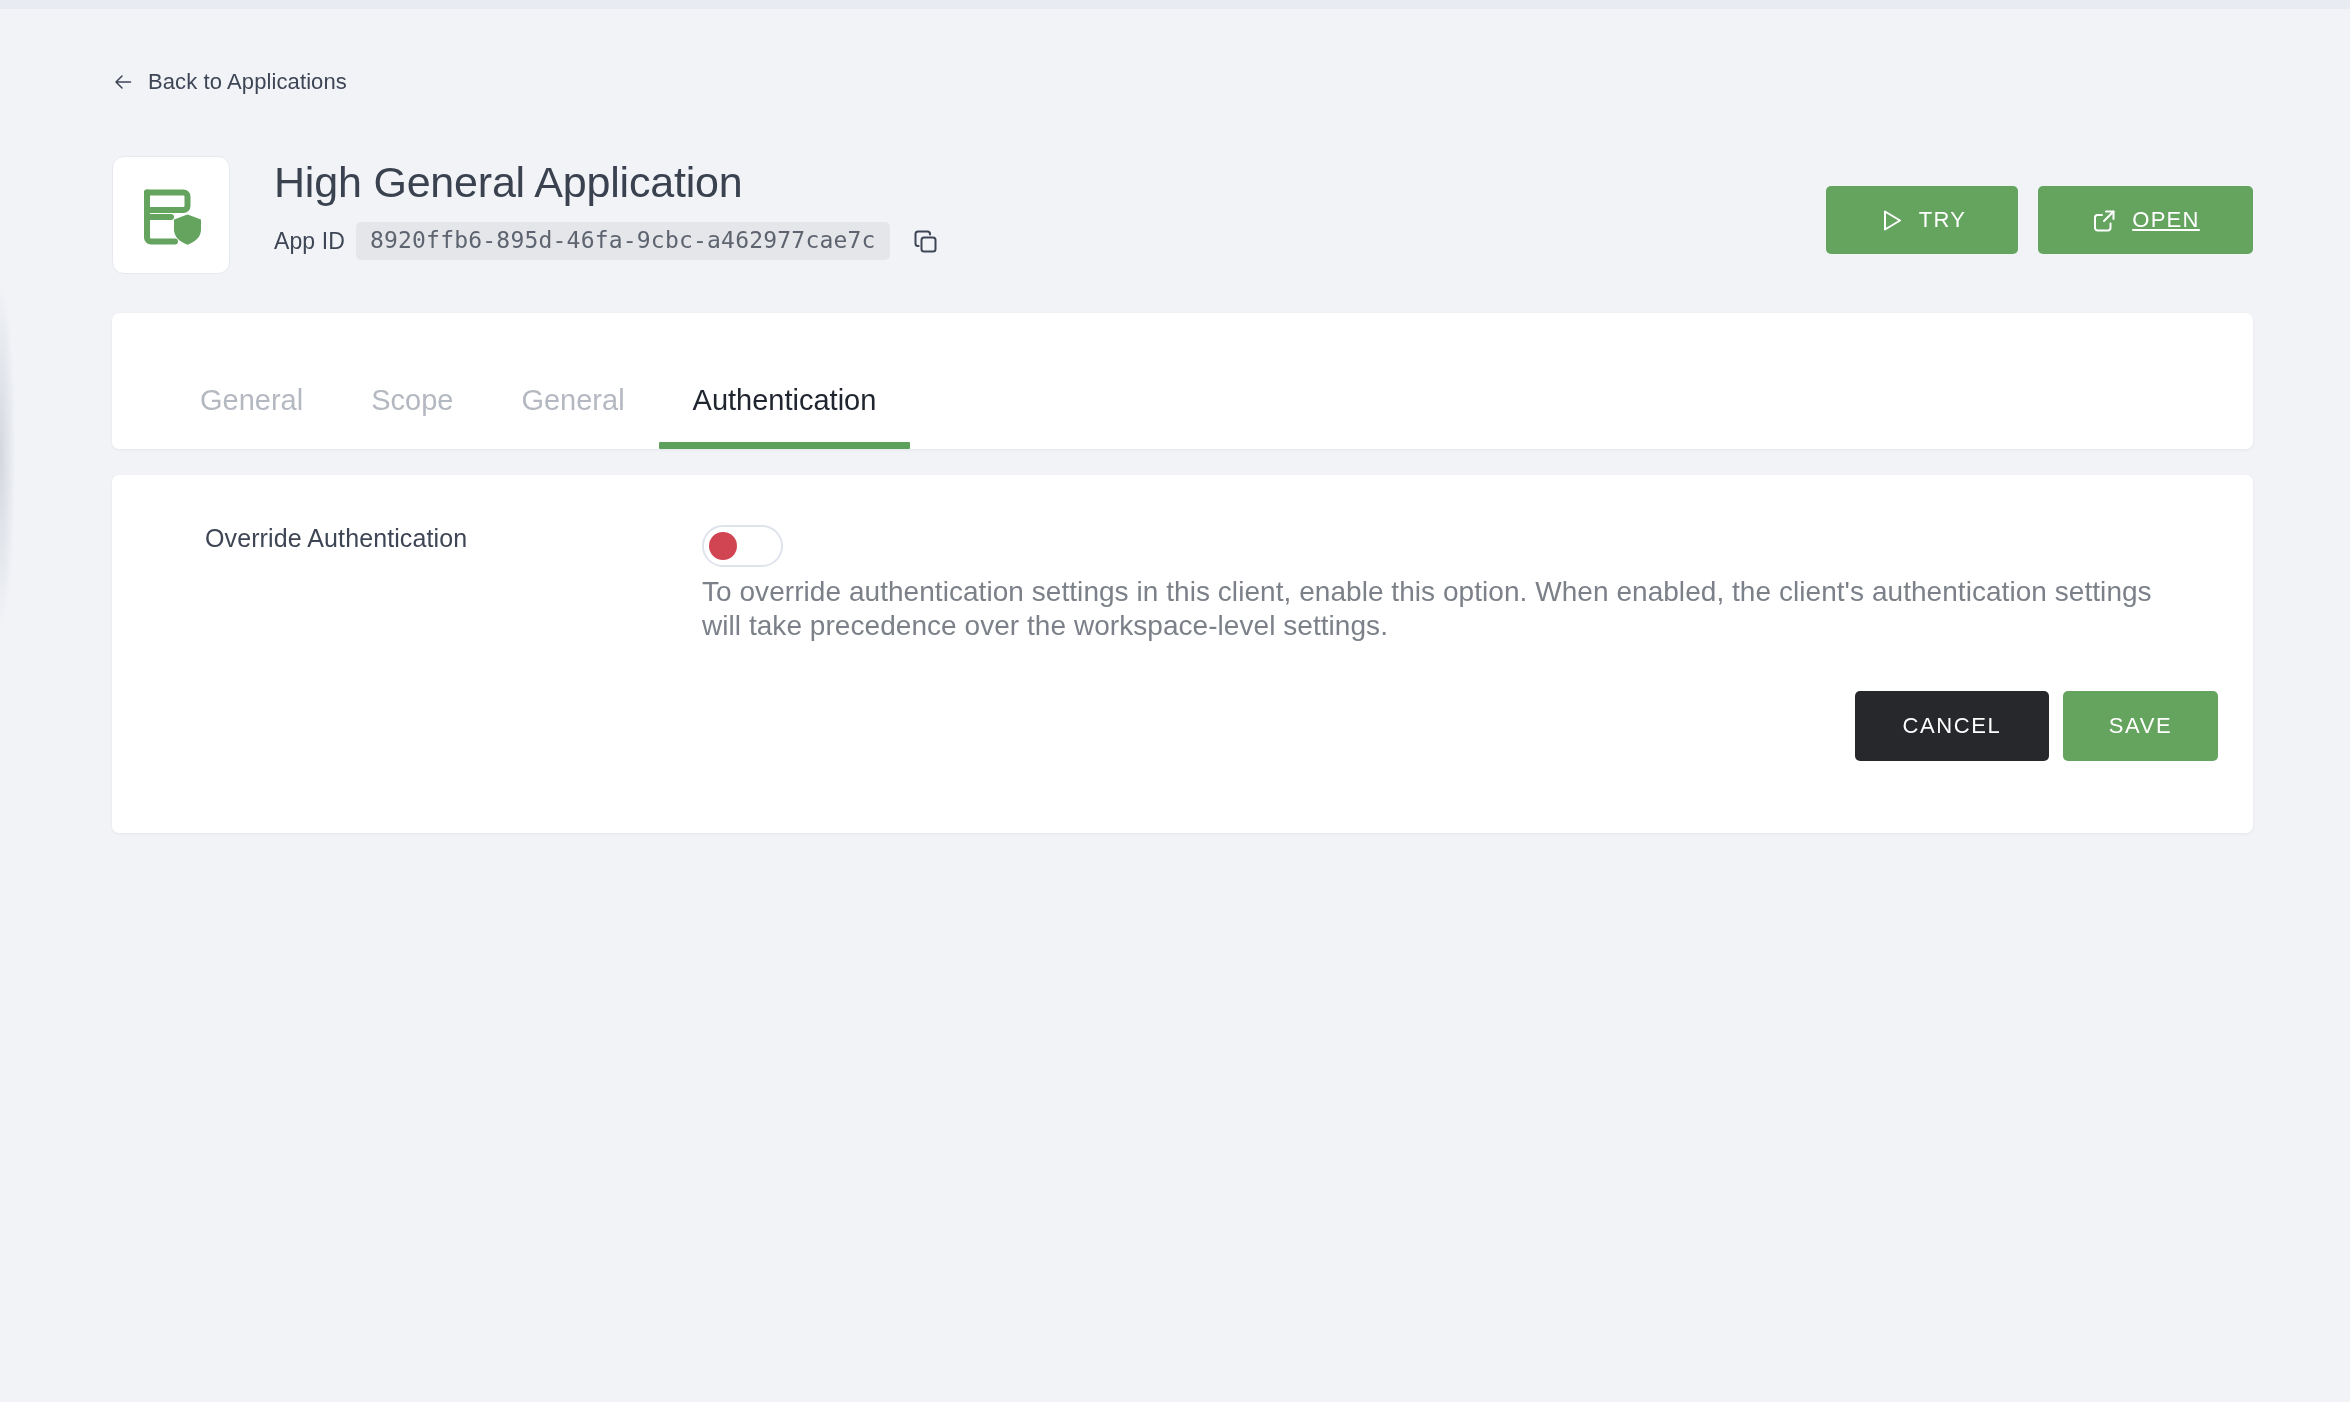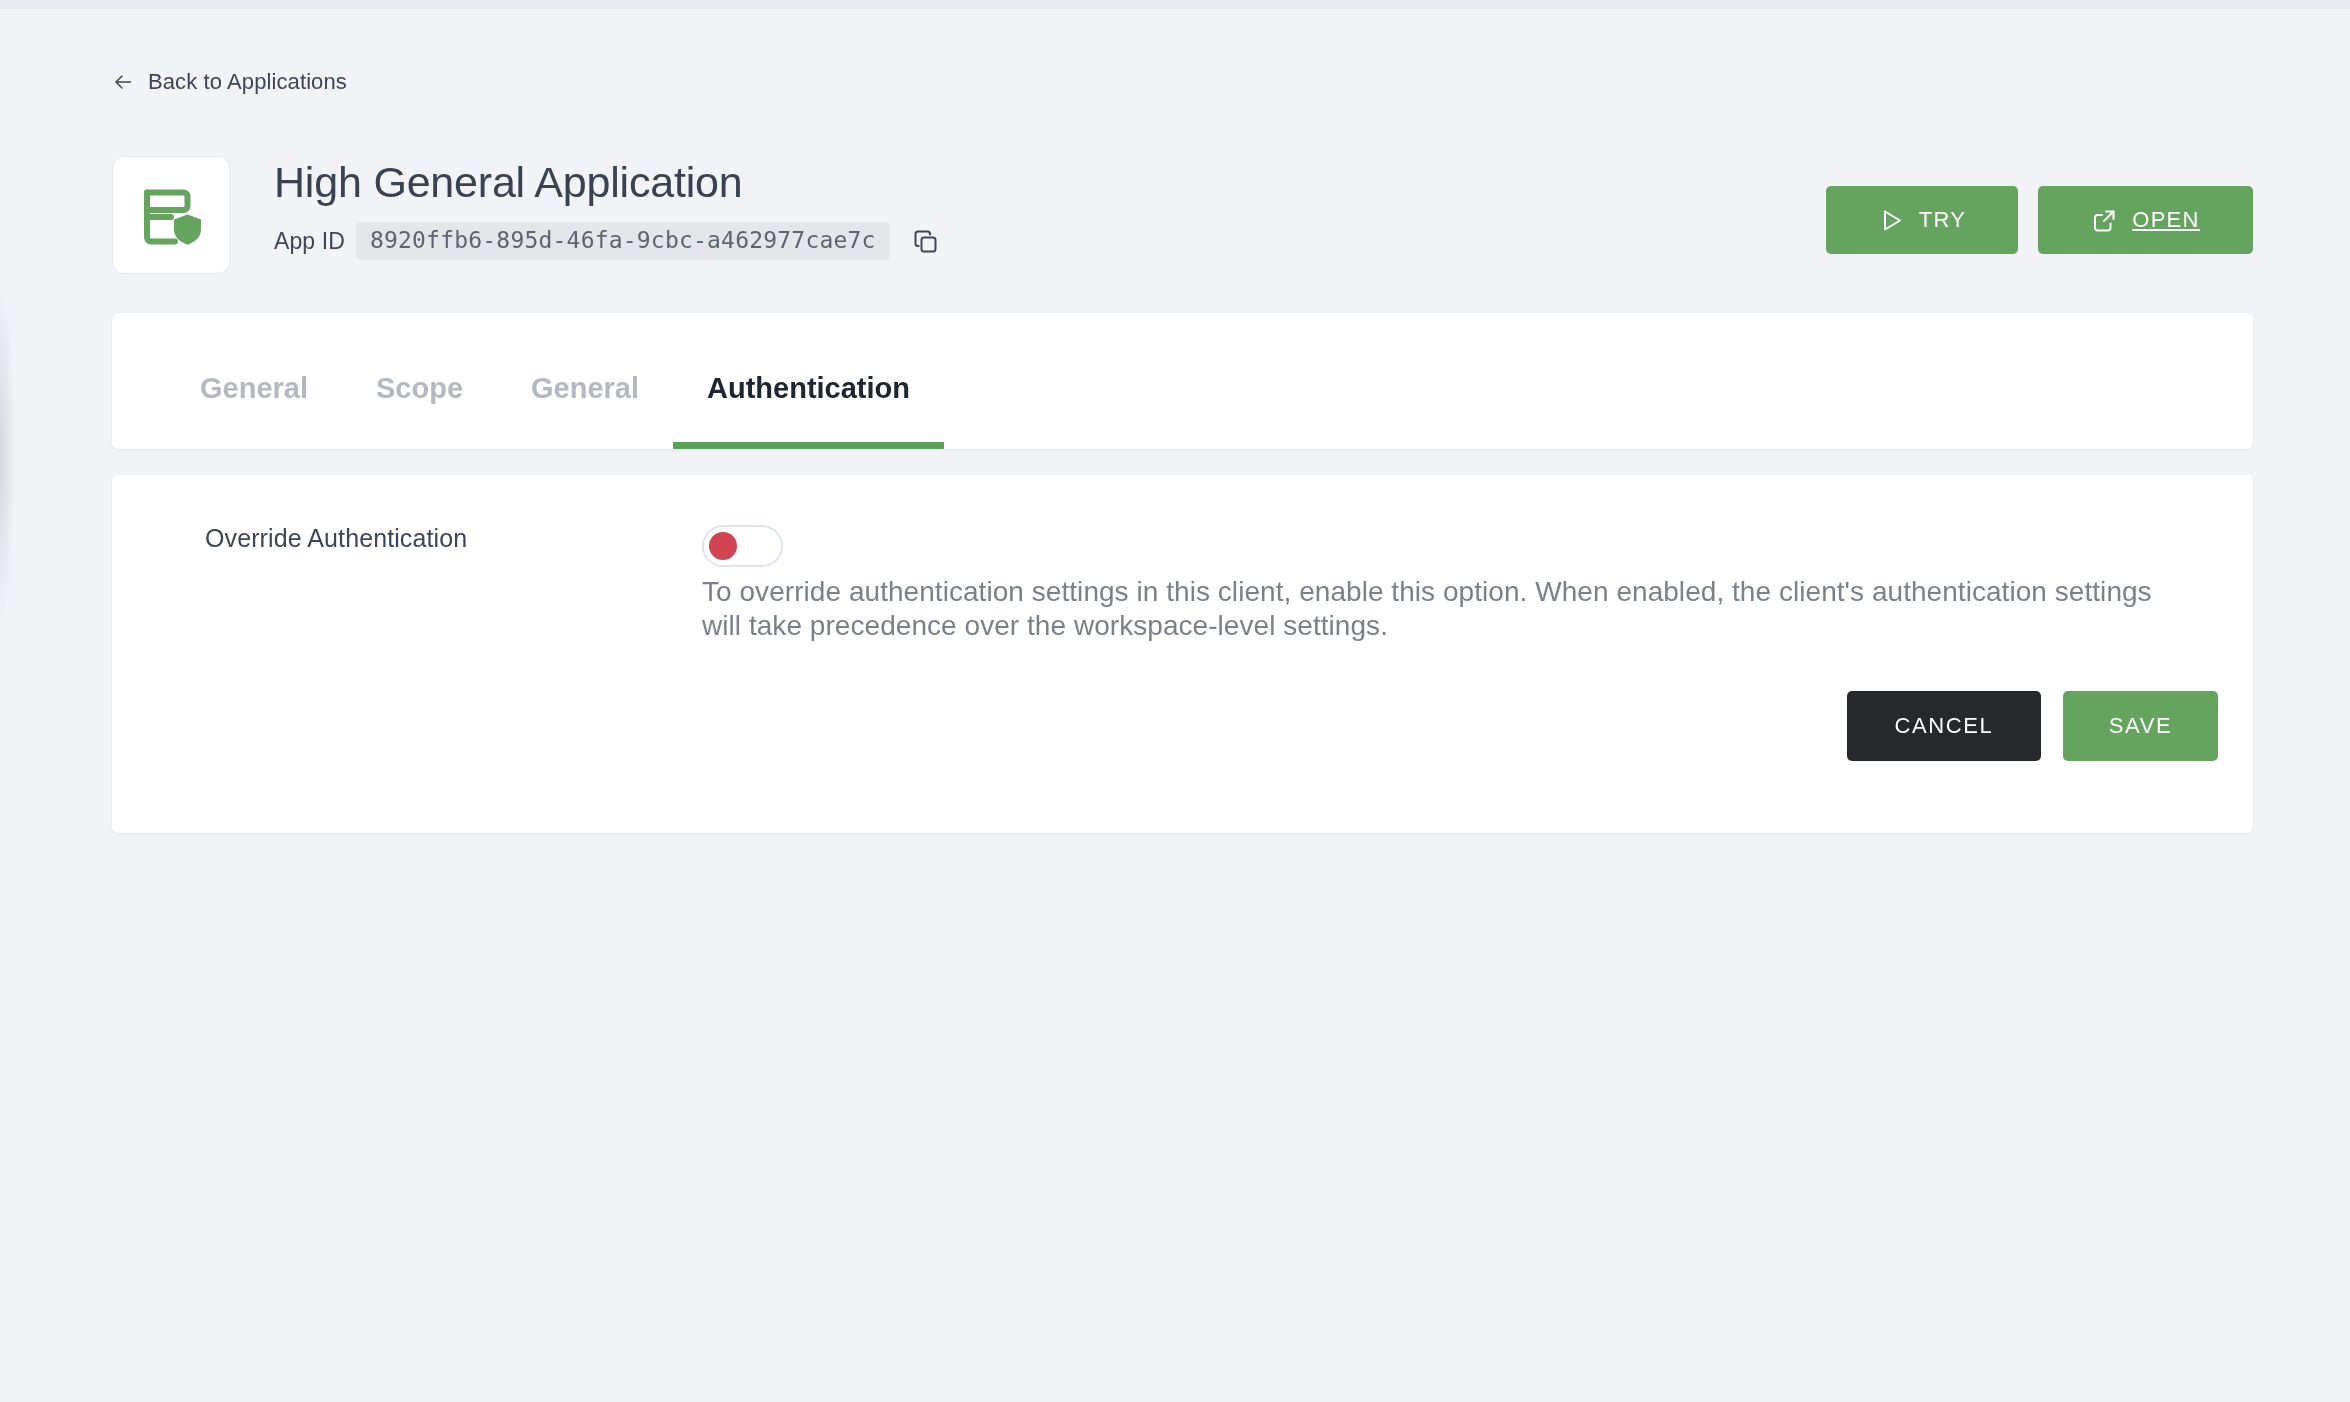--- a/index.html
+++ b/index.html
@@ -172,23 +172,23 @@
   .tabs {
     position: absolute;
     left: 54px;
     bottom: 0;
     display: flex;
     align-items: flex-end;
     gap: 0;
   }
   .tab {
     position: relative;
-    padding: 0 34px 44px 34px;
+    padding: 0 34px 32px 34px;
     font-size: 29px;
-    font-weight: 700;
+    font-weight: 400;
     color: #b4b8c0;
     cursor: pointer;
     white-space: nowrap;
     user-select: none;
     line-height: 34px;
   }
   .tab.active { color: #20262f; }
   .tab.active::after {
     content: "";
     position: absolute;
@@ -249,21 +249,21 @@
     color: #7b8089;
     letter-spacing: 0.05px;
   }
 
   
   .card-actions {
     position: absolute;
     right: 132px;
     top: 682px;
     display: flex;
-    gap: 22px;
+    gap: 14px;
   }
   .btn-cancel {
     width: 194px; height: 70px;
     background: #26282c;
     letter-spacing: 1.6px;
   }
   .btn-save {
     width: 155px; height: 70px;
     background: #64a45f;
     letter-spacing: 1.6px;

